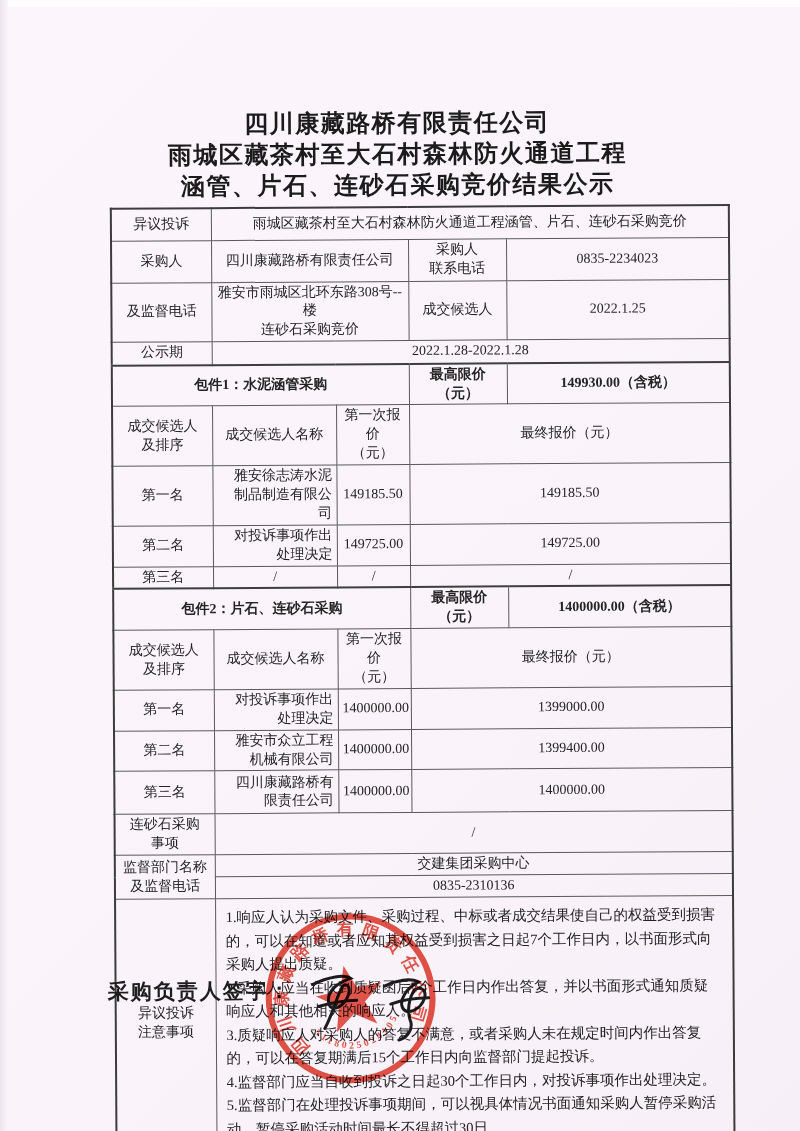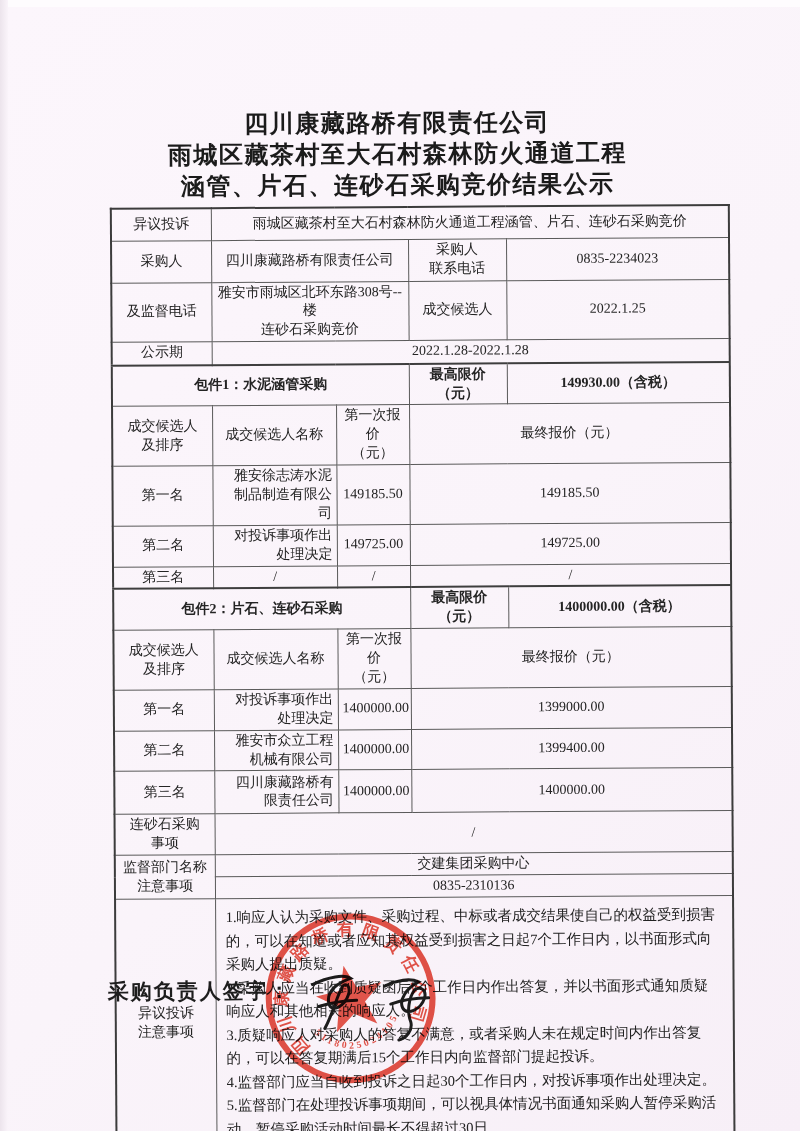--- a/index.html
+++ b/index.html
@@ -172,21 +172,21 @@
     </tr>
 
     <tr style="height:40px">
       <td class="pre">连砂石采购
 事项</td>
       <td colspan="4">/</td>
     </tr>
 
     <tr style="height:22px">
       <td rowspan="2" class="pre">监督部门名称
-注意事项</td>
+及监督电话</td>
       <td colspan="4">交建集团采购中心</td>
     </tr>
     <tr style="height:21px">
       <td colspan="4">0835-2310136</td>
     </tr>
 
     <tr style="height:205px">
       <td class="pre">异议投诉
 注意事项</td>
       <td colspan="4" class="obj-cell">

